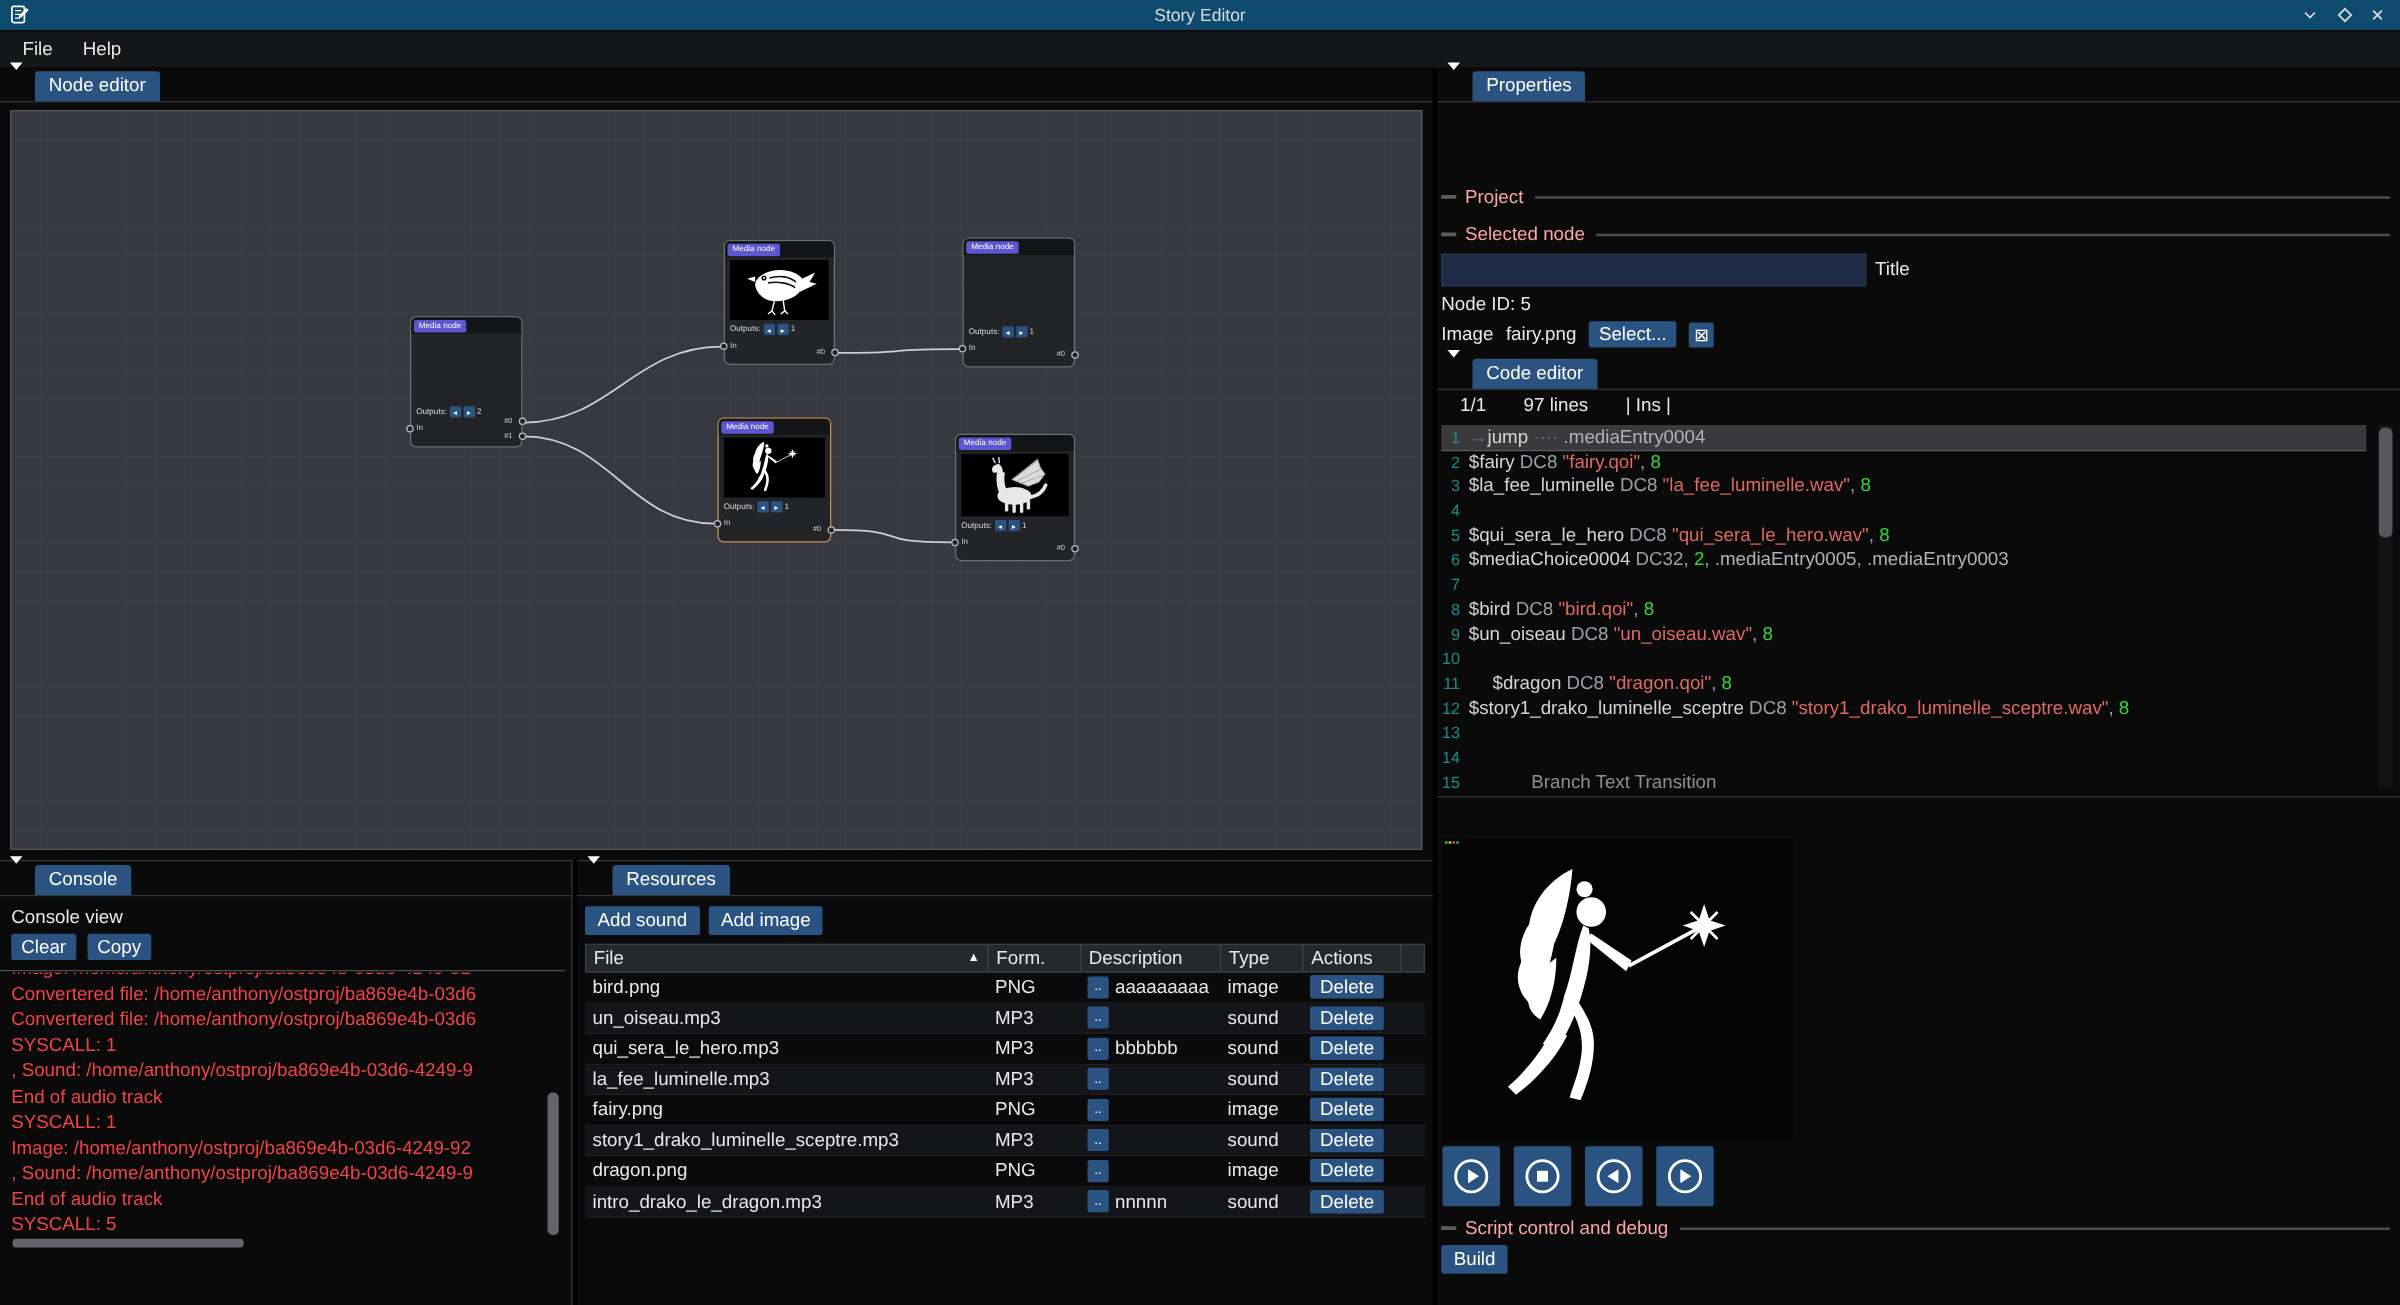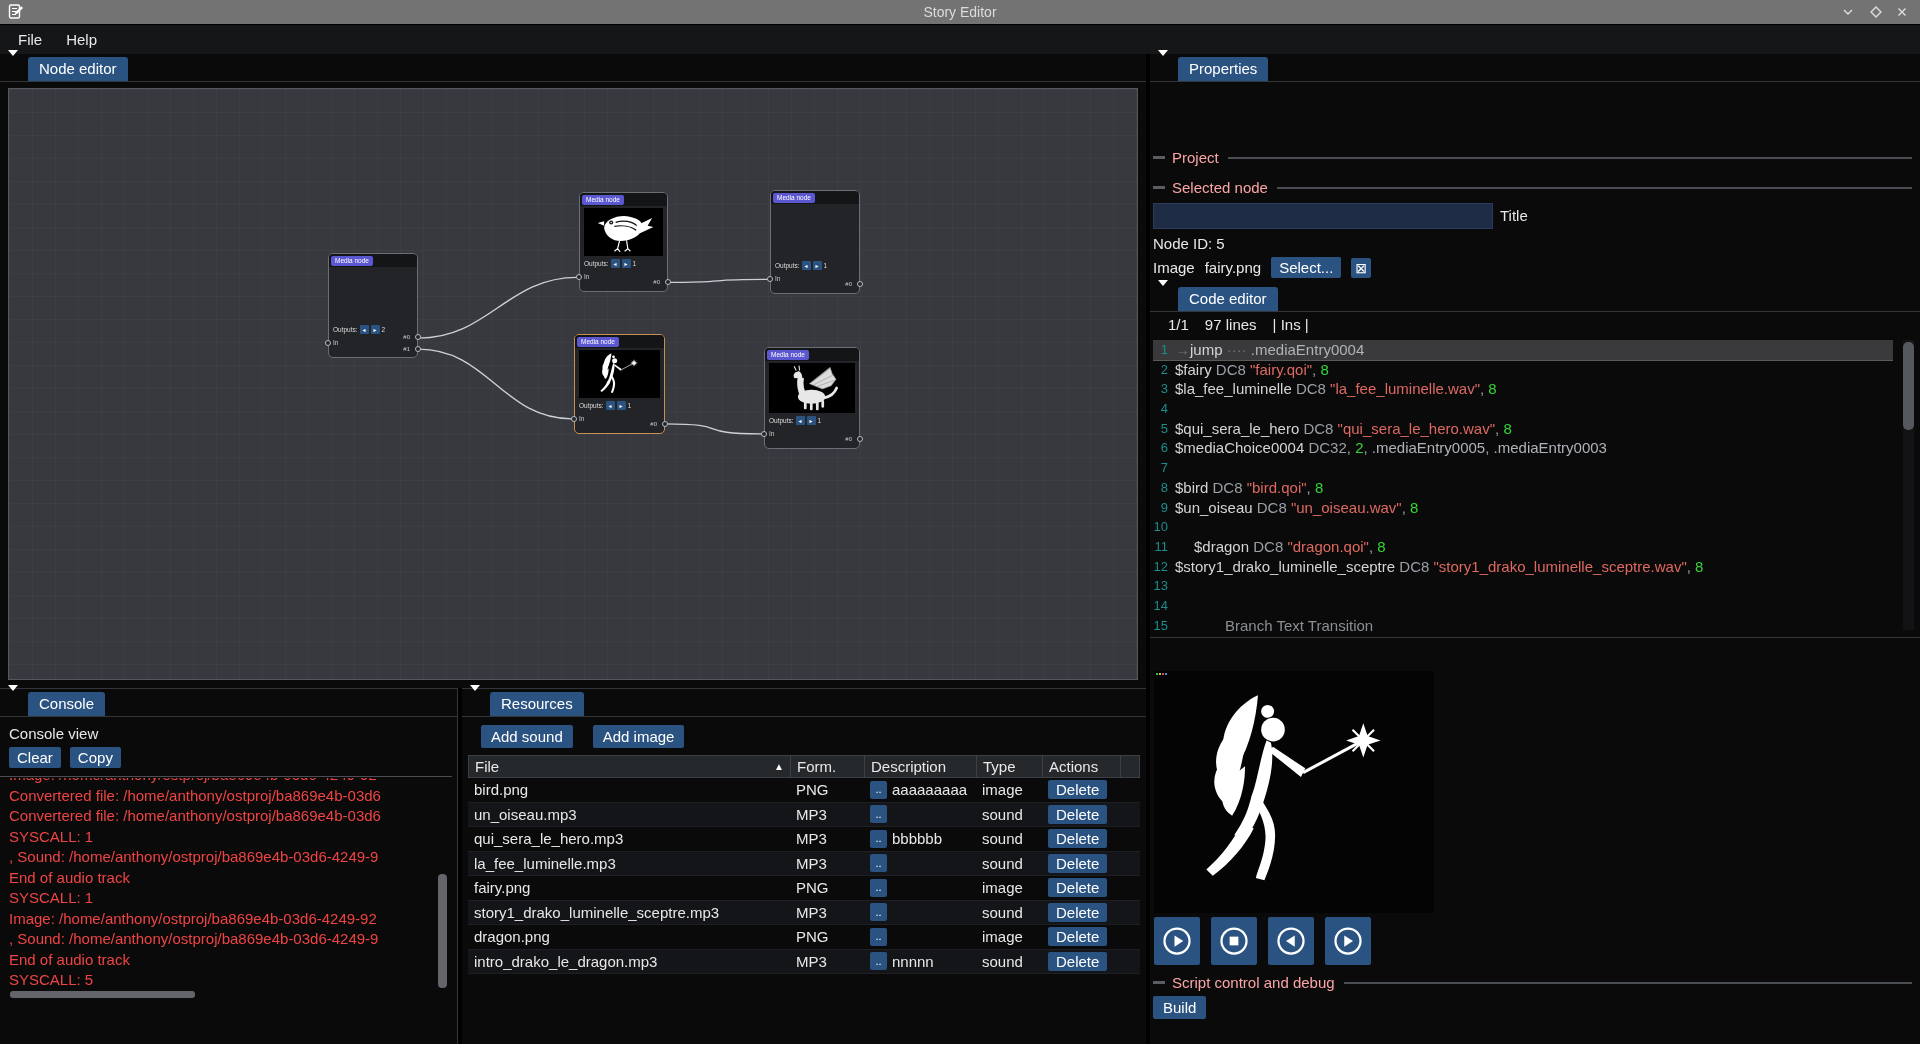--- a/index.html
+++ b/index.html
@@ -2,21 +2,21 @@
 <html><head>
 <meta charset="utf-8">
 <style>
   * { margin:0; padding:0; box-sizing:border-box; }
   html,body { width:1920px; height:1044px; background:#000; overflow:hidden;
               font-family:"Liberation Sans", sans-serif; color:#e8e8e8; }
   body { position:relative; }
 
   
   #titlebar { position:absolute; left:0; top:0; width:1920px; height:24px;
-              background:#737373; display:flex; align-items:center; }
+              background:#0c4a6e; display:flex; align-items:center; }
   #app-icon { position:absolute; left:8px; top:3px; width:17px; height:17px; }
   #win-title { position:absolute; left:0; right:0; text-align:center; font-size:14px; color:#dcdcdc; }
   .win-ctl { position:absolute; top:4px; width:16px; height:16px; cursor:default; }
   #ctl-min { right:64px; } #ctl-max { right:36px; } #ctl-close { right:10px; }
 
   
   #menubar { position:absolute; left:0; top:24px; width:1920px; height:30px;
              background:#151618; border-top:1px solid #000; display:flex; align-items:center; }
   .menu-item { padding:4px 12px; font-size:15px; color:#e8e8e8; }
   .menu-item:first-child { margin-left:6px; }
@@ -74,21 +74,21 @@
                  overflow:hidden; font-size:15px; line-height:20.5px; color:#ef4444; white-space:nowrap; }
   #console-log .log-line:first-child { margin-top:-13px; }
   #console-vscroll { position:absolute; left:438px; top:185px; width:9px; height:114px;
                      background:#63656a; border-radius:4px; }
   #console-hscroll { position:absolute; left:10px; top:302px; width:185px; height:7px;
                      background:#63656a; border-radius:3px; }
 
   
   #resources-panel { left:462px; top:688px; width:684px; height:356px; border-top:1px solid #33373c; }
   #res-btns { position:absolute; left:6px; top:36px; display:flex; gap:7px; }
-  #res-btns .btn { padding:3px 10px;margin-left:13px; }
+  #res-btns .btn { padding:3px 10px; }
   #res-table { position:absolute; left:6px; top:66px; width:672px; font-size:15px; }
   .t-head { display:flex; background:#26292c; border:1px solid #3c4046; height:23px; align-items:center; }
   .t-hcell { padding:0 6px; border-right:1px solid #3c4046; height:100%; display:flex; align-items:center; }
   .t-row { display:flex; height:24.5px; align-items:center; border-bottom:1px solid #1e1f22; }
   .t-row.alt { background:#141519; }
   .t-cell { padding:0 6px; overflow:hidden; white-space:nowrap; }
   .c-file { width:322px; } .c-form { width:74px; } .c-desc { width:112px; display:flex; align-items:center; gap:5px; }
   .c-type { width:66px; } .c-act { width:78px; }
   .sort-icon { margin-left:auto; font-size:10px; color:#fff; }
   .browse-btn { width:17px; height:18px; font-size:11px; padding:0; line-height:1; }
@@ -105,21 +105,21 @@
                  background:#1d2b45; border:1px solid #2b3a5a; color:#fff; font-size:15px; padding:0 6px; }
   #title-label { position:absolute; left:350px; top:153px; font-size:15px; }
   #node-id { position:absolute; left:3px; top:181px; font-size:15px; }
   .prop-row { position:absolute; left:3px; display:flex; align-items:center; gap:10px; font-size:15px; }
   #image-row { top:203px; } #sound-row { top:233px; }
   .xbtn { padding:2px 4px; font-size:14px; }
   .play-tri { font-size:11px; margin-left:6px; }
 
   
   #code-panel { left:1150px; top:284px; width:770px; height:353px; }
-  #code-status { position:absolute; left:18px; top:32px; display:flex; gap:16px; font-size:15px; color:#e8e8e8; }
+  #code-status { position:absolute; left:18px; top:32px; display:flex; gap:30px; font-size:15px; color:#e8e8e8; }
   #code-lines { position:absolute; left:3px; top:56px; width:740px; height:293px; overflow:hidden;
                 font-size:15px; line-height:19.7px; white-space:nowrap; }
   .code-line { display:flex; height:19.7px; align-items:center; }
   .code-line.selected { background:#3a3a3c; outline:1px solid #5a5a5a; }
   .gutter { width:22px; text-align:right; padding-right:7px; color:#1d8c8c; font-size:13px; flex:none; }
   .tok-lbl { color:#d4d4d4; } .tok-op { color:#9aa0a6; } .tok-str { color:#de6960; }
   .tok-num { color:#35d435; } .tok-ref { color:#aeb3b8; } .tok-ws { color:#6d7277; }
   .tok-cmt { color:#8a8f94; }
   #code-vtrack { position:absolute; right:6px; top:56px; width:11px; height:290px; background:#131315; }
   #code-vthumb { position:absolute; right:6px; top:58px; width:11px; height:88px; background:#55585e; border-radius:5px; }

